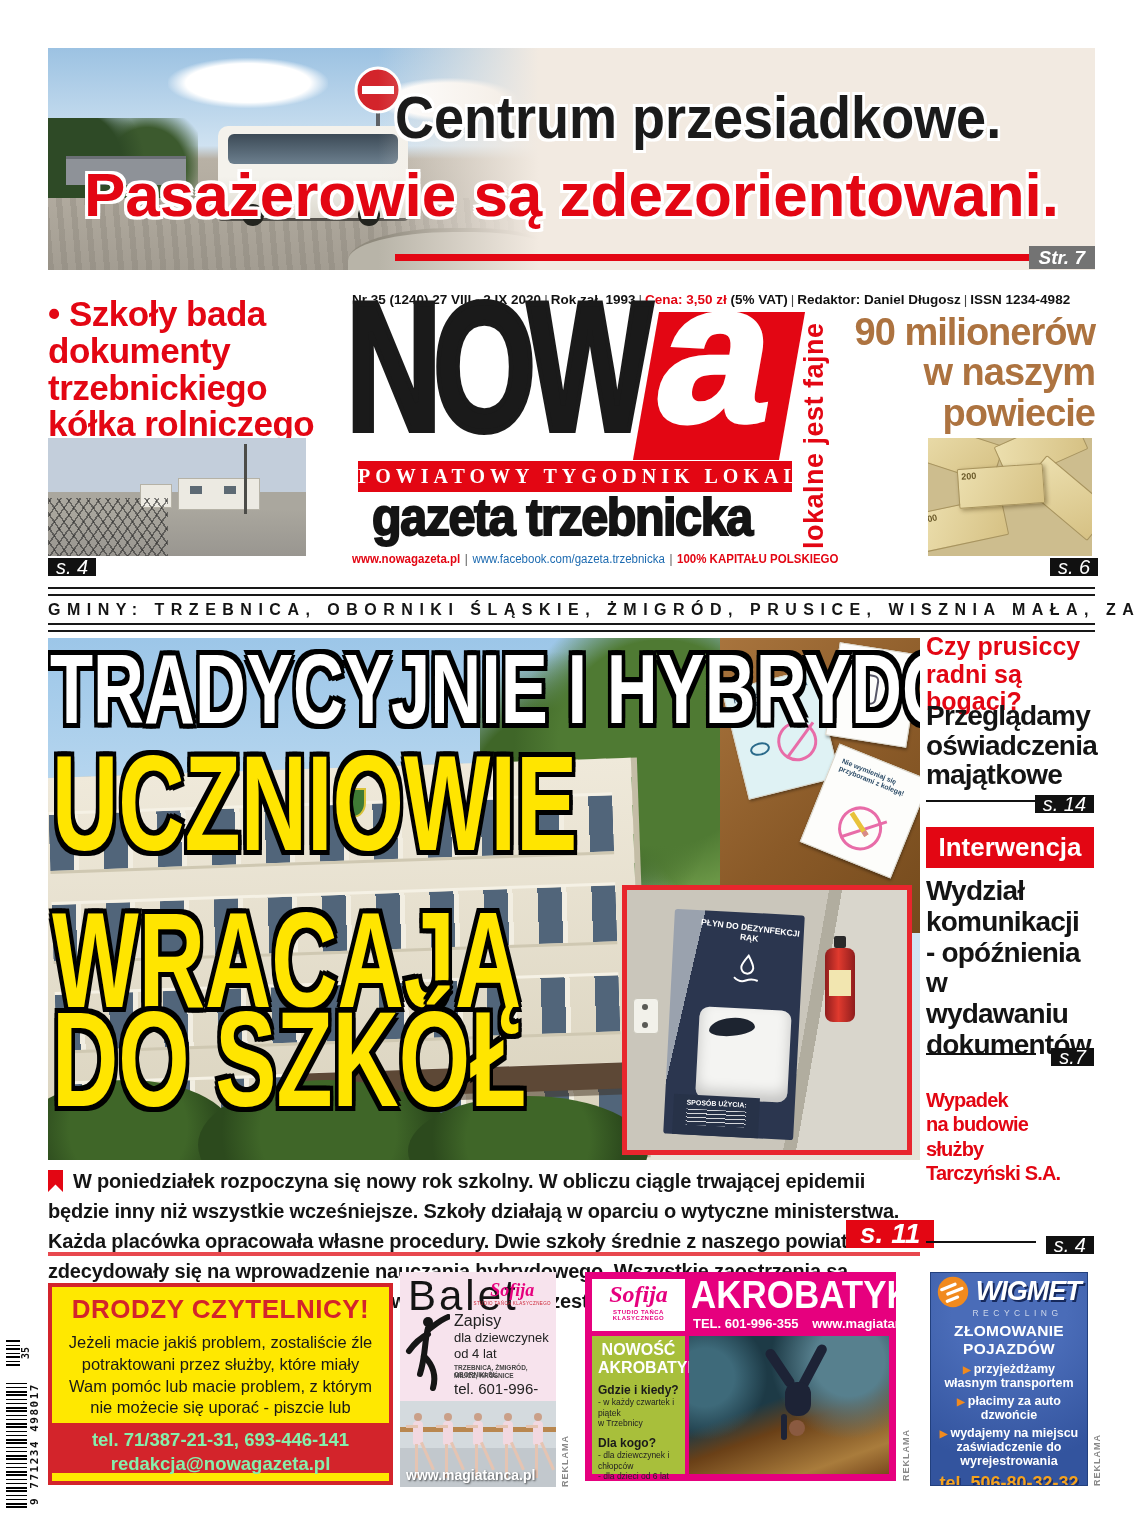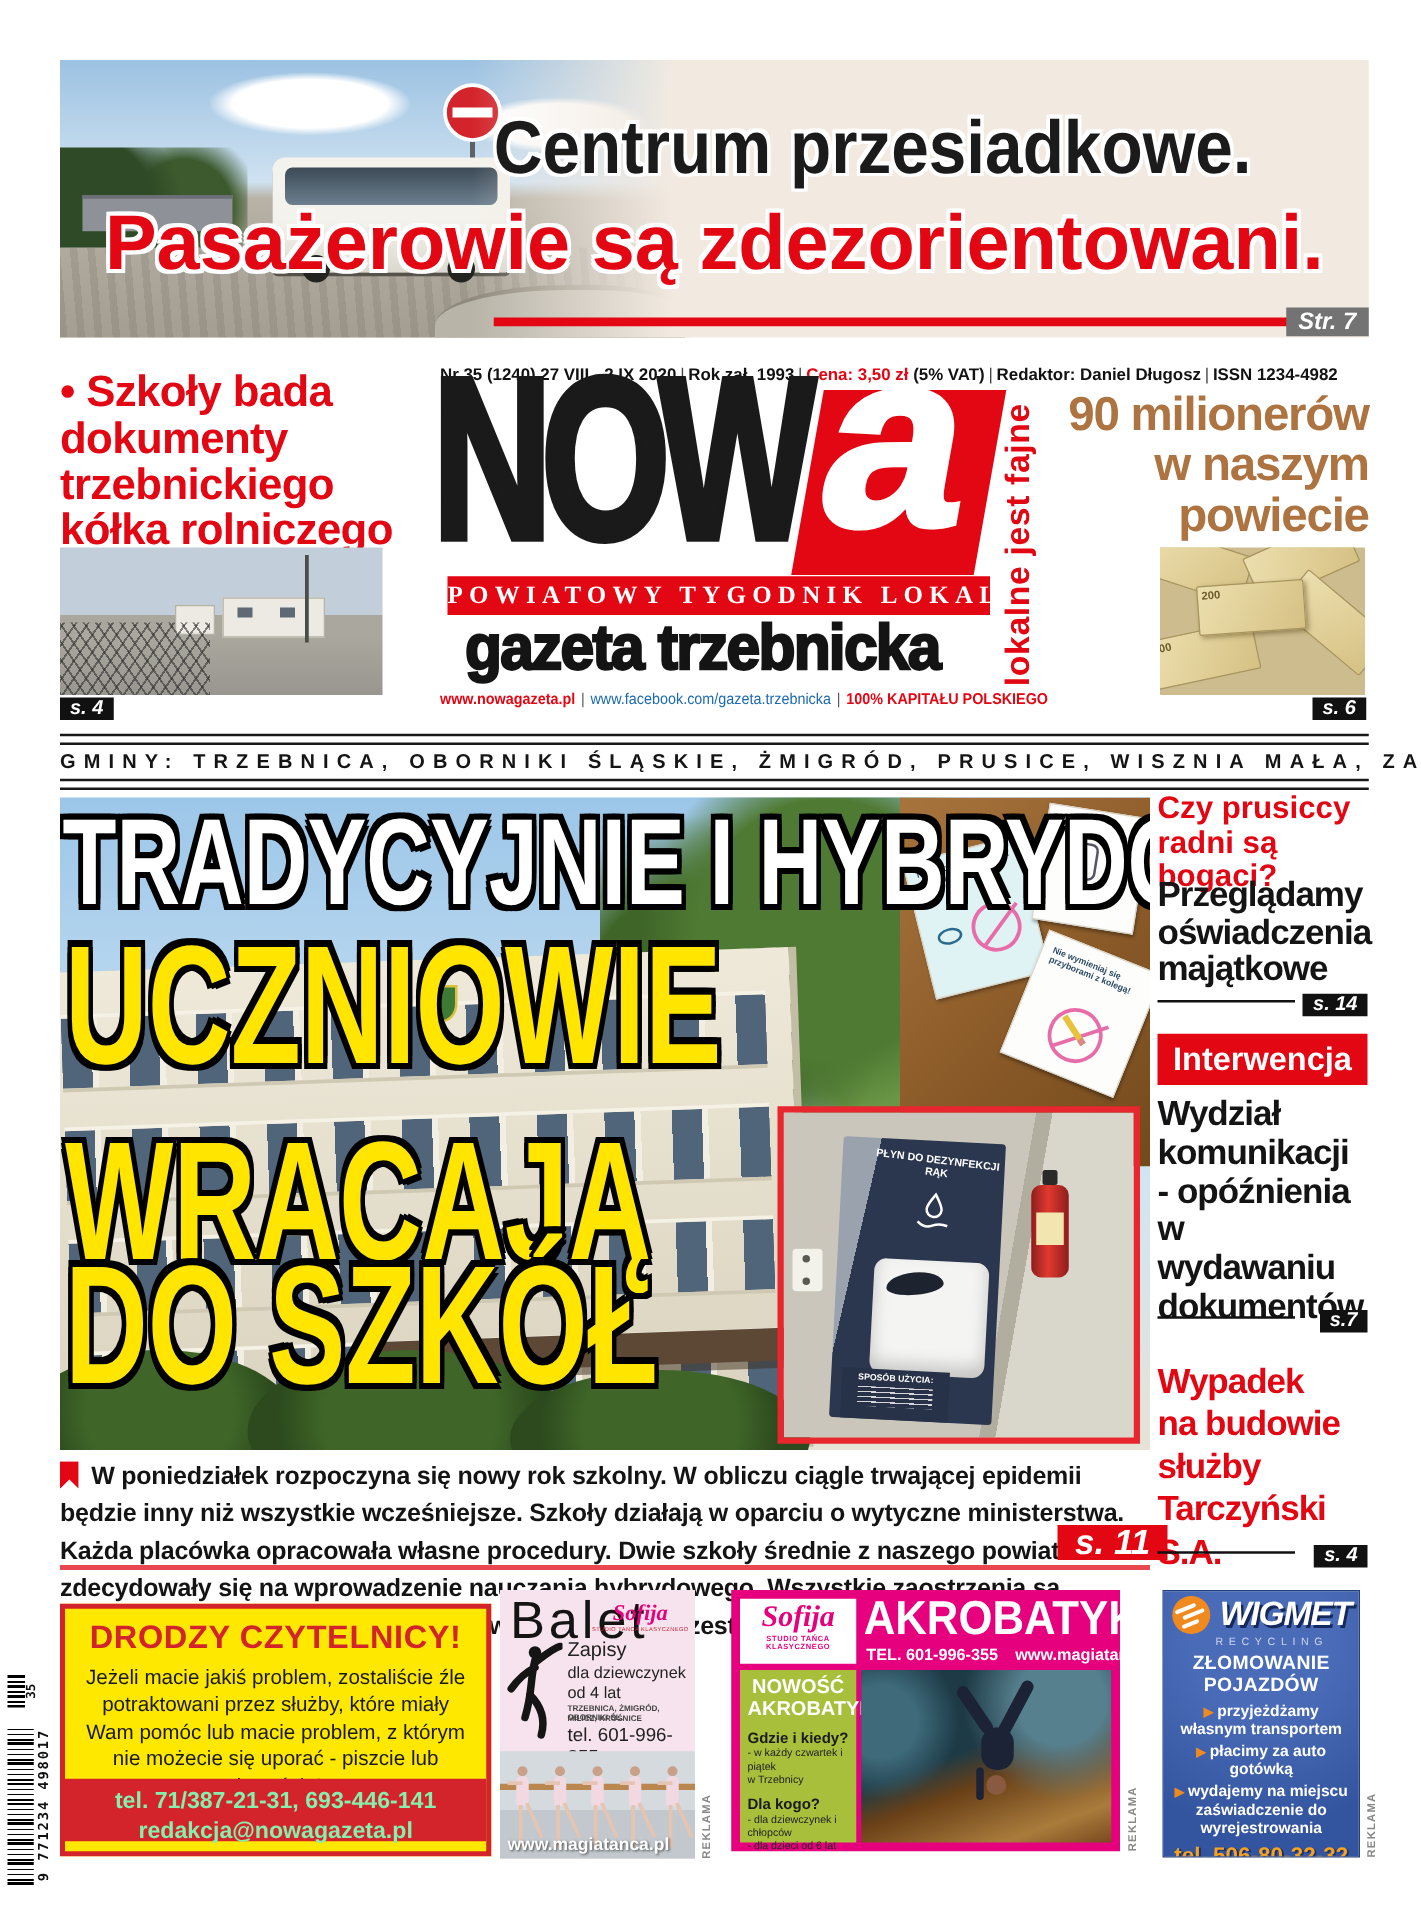--- a/index.html
+++ b/index.html
@@ -7,21 +7,21 @@
   #page{position:relative;width:1137px;height:1535px;background:#fff;overflow:hidden;}
   .abs{position:absolute;}
   .nowrap{white-space:nowrap;}
   .cx{display:inline-block;transform-origin:0 50%;}
 
   
   .ow{text-shadow:-3px -3px 0 #fff,3px -3px 0 #fff,-3px 3px 0 #fff,3px 3px 0 #fff,-3px 0 0 #fff,3px 0 0 #fff,0 -3px 0 #fff,0 3px 0 #fff;}
   .ob{text-shadow:-5px -5px 0 #000,5px -5px 0 #000,-5px 5px 0 #000,5px 5px 0 #000,-5px 0 0 #000,5px 0 0 #000,0 -5px 0 #000,0 5px 0 #000,-2px -2px 0 #000,2px -2px 0 #000,-2px 2px 0 #000,2px 2px 0 #000;}
 
   
-  .ref-badge{display:inline-block;background:#111;color:#fff;font-style:italic;font-weight:bold;font-size:16px;line-height:18px;padding:0 8px;}
+  .ref-badge{display:inline-block;background:#111;color:#fff;font-style:italic;font-weight:normal;font-size:20px;line-height:18px;padding:0 8px;}
   .ref-row{position:absolute;height:20px;}
   .ref-row .rline{position:absolute;left:0;right:58px;bottom:13px;border-bottom:2.5px solid #111;}
   .ref-row .ref-badge{position:absolute;right:0;top:0;}
   .rule-double{height:5px;border-top:2px solid #181818;border-bottom:2px solid #181818;}
 
   
   #banner{left:48px;top:48px;width:1047px;height:222px;background:#f2eae1;}
   #banner-photo{position:absolute;left:0;top:0;width:500px;height:222px;overflow:hidden;
     background:linear-gradient(180deg,#9cc2e2 0%,#cfe2f1 44%,#b8b1a5 50%,#a39d92 100%);}
   .cloud{position:absolute;background:radial-gradient(ellipse at center,#fff 0 55%,rgba(255,255,255,0) 72%);}
@@ -115,21 +115,21 @@
   #lead-rule{left:48px;top:1252px;width:872px;height:4px;background:#e8484e;}
 
   
   .sb{position:absolute;left:926px;width:168px;text-align:left;}
   #sb-k1{top:633px;font-size:25px;font-weight:bold;color:#e30613;line-height:1.1;}
   #sb-h1{top:701px;font-size:28px;font-weight:bold;color:#141414;line-height:1.06;letter-spacing:-0.8px;}
   #sb-ref1{top:795px;left:926px;width:168px;}
   #sb-badge{position:absolute;left:926px;top:827px;width:168px;height:41px;background:#e30613;color:#fff;font-size:26px;font-weight:bold;text-align:center;line-height:41px;}
   #sb-h2{top:876px;font-size:28px;font-weight:bold;color:#141414;line-height:1.1;letter-spacing:-0.8px;}
   #sb-ref2{top:1048px;left:926px;width:168px;}
-  #sb-h3{top:1088px;font-size:28px;font-weight:bold;color:#e30613;line-height:1.22;letter-spacing:-0.8px;}
+  #sb-h3{top:1088px;font-size:20px;font-weight:bold;color:#e30613;line-height:1.22;letter-spacing:-0.8px;}
   #sb-ref3{top:1236px;left:926px;width:168px;}
 
   
   #ad-readers{left:48px;top:1283px;width:345px;height:202px;background:#ffe800;border:4px solid #d3242b;box-sizing:border-box;text-align:center;}
   #ar-title{margin-top:7px;font-size:26px;font-weight:bold;color:#d3242b;letter-spacing:0.5px;}
   #ar-body{margin:7px 11px 0;font-size:16.5px;color:#191919;line-height:1.32;}
   #ar-bold{margin-top:4px;font-size:19px;font-weight:bold;color:#191919;}
   #ar-contact{position:absolute;left:0;right:0;bottom:8px;height:50px;background:#d3242b;color:#86efac;font-weight:bold;font-size:18.5px;line-height:1.3;padding-top:5px;box-sizing:border-box;}
 
   #ad-balet{left:400px;top:1272px;width:156px;height:215px;background:#f7e3ed;overflow:hidden;}
@@ -495,21 +495,21 @@
             <rect x="6" y="10" width="22" height="4" rx="2"></rect>
             <rect x="11" y="18" width="23" height="4" rx="2"></rect>
             <rect x="7" y="26" width="18" height="4" rx="2"></rect>
           </g>
         </svg>
       <span id="aw-brand">WIGMET</span>
     </div>
     <div id="aw-sub">RECYCLING</div>
     <div id="aw-title">ZŁOMOWANIE POJAZDÓW</div>
     <div class="aw-bullet"><span class="aw-tri">▶</span><span>przyjeżdżamy własnym transportem</span></div>
-    <div class="aw-bullet"><span class="aw-tri">▶</span><span>płacimy za auto gotówką</span></div>
+    <div class="aw-bullet"><span class="aw-tri">▶</span><span>płacimy za auto dzwońcie</span></div>
     <div class="aw-bullet"><span class="aw-tri">▶</span><span>wydajemy na miejscu zaświadczenie do wyrejestrowania</span></div>
     <div class="aw-phone">tel. 506-80-32-32</div>
 
   </div>
 
   <span class="reklama" style="left:560px;top:1487px;">REKLAMA</span>
   <span class="reklama" style="left:901px;top:1481px;">REKLAMA</span>
   <span class="reklama" style="left:1092px;top:1486px;">REKLAMA</span>
 
   <div id="barcode" class="abs">

